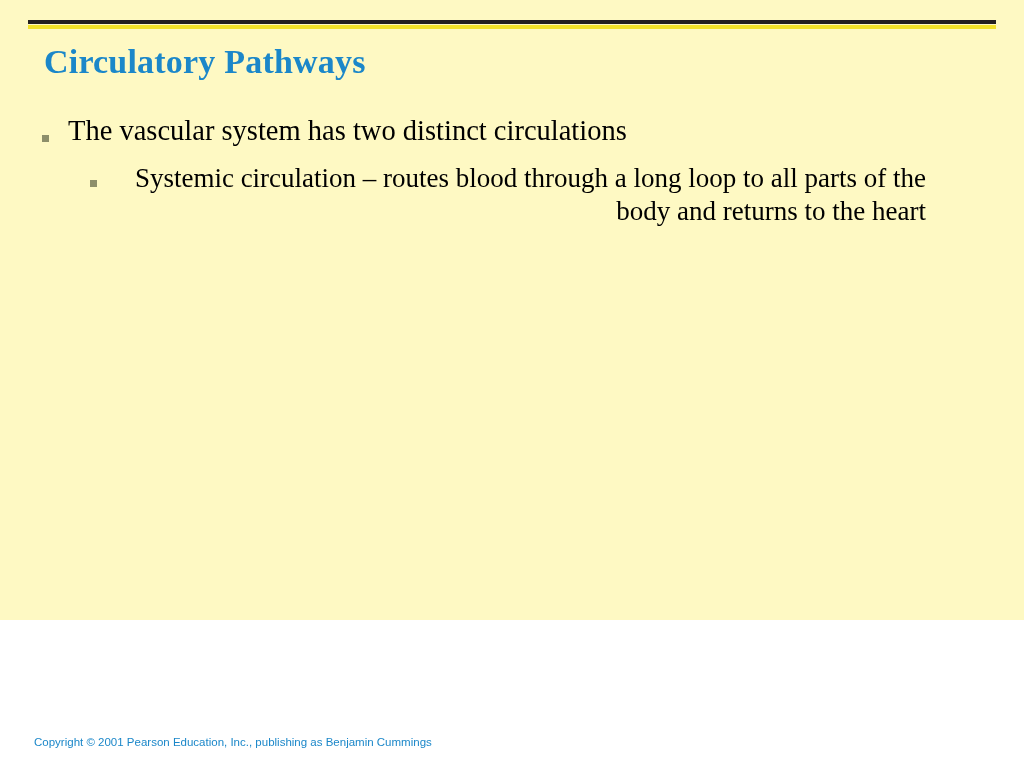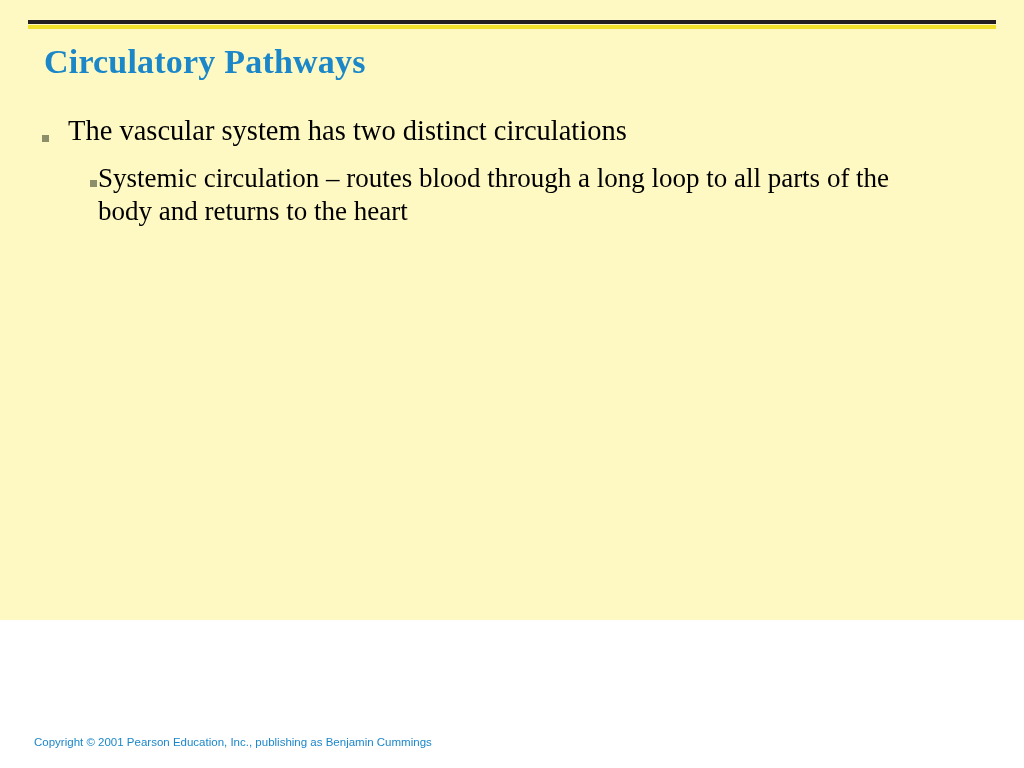--- a/index.html
+++ b/index.html
@@ -115,21 +115,21 @@
     flex: 1 1 auto;
     width: 828px;
     max-width: 828px;
     font-size: 27px;
     line-height: 33px;
     color: #000000;
     text-align: justify;
     text-justify: inter-word;
   }
   .bullet-l2 .text.nojust {
-    text-align: left;
+    text-align: right;
   }
   .copyright {
     position: absolute;
     left: 34px;
     top: 736px;
     font-family: "Liberation Sans", sans-serif;
     font-size: 11.5px;
     color: #1b87c9;
     white-space: nowrap;
   }

